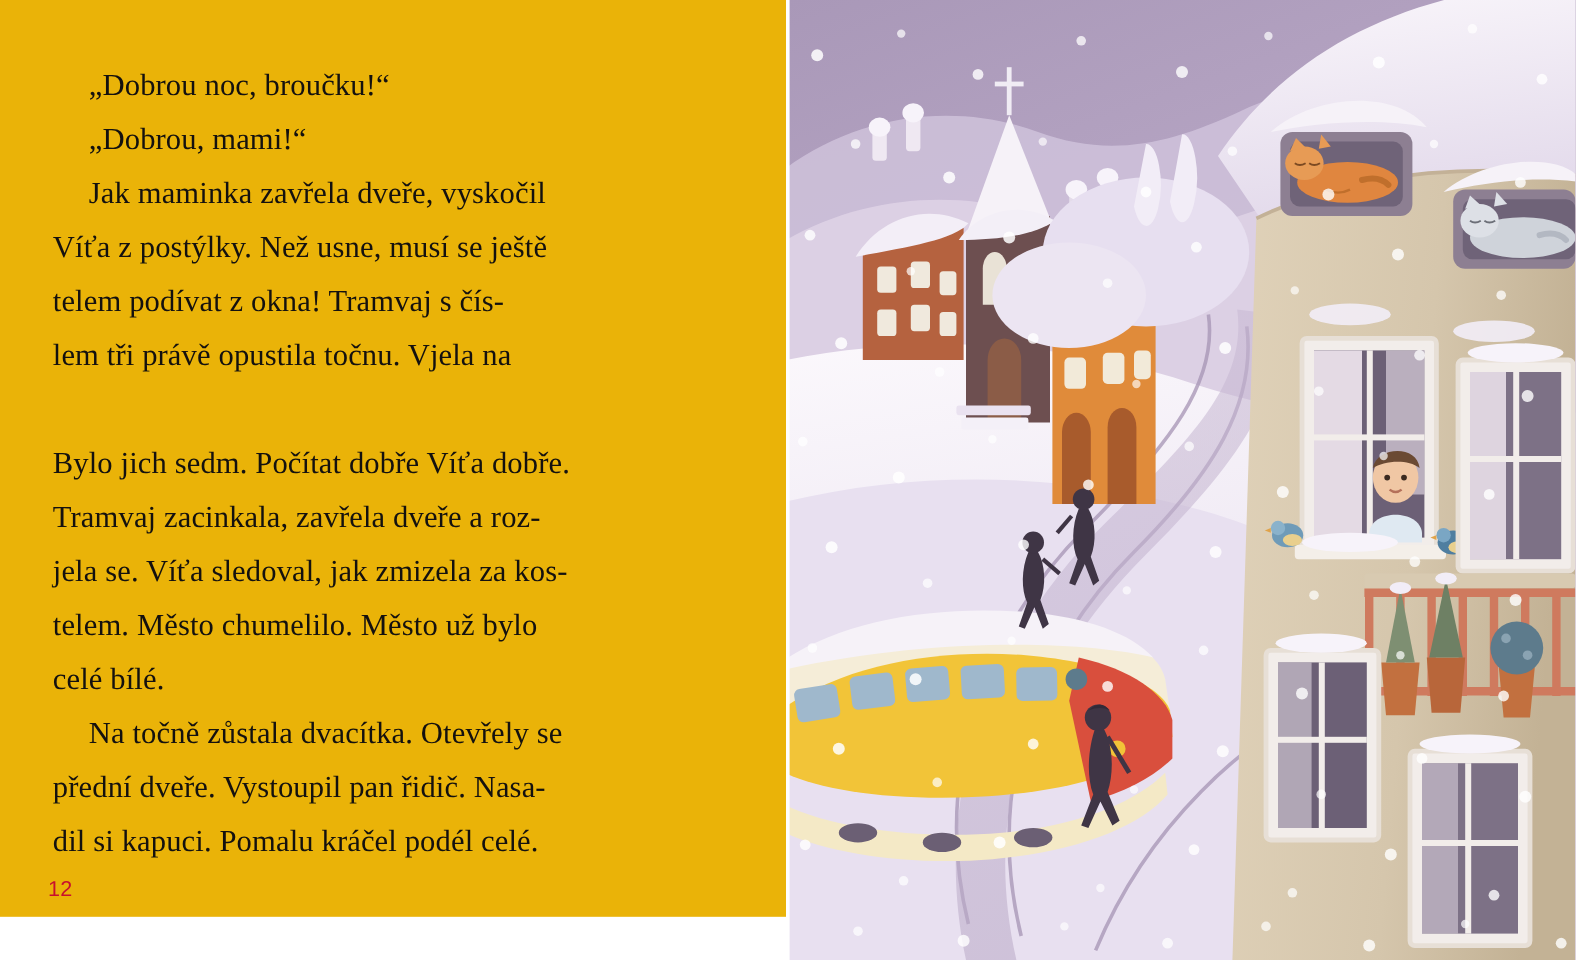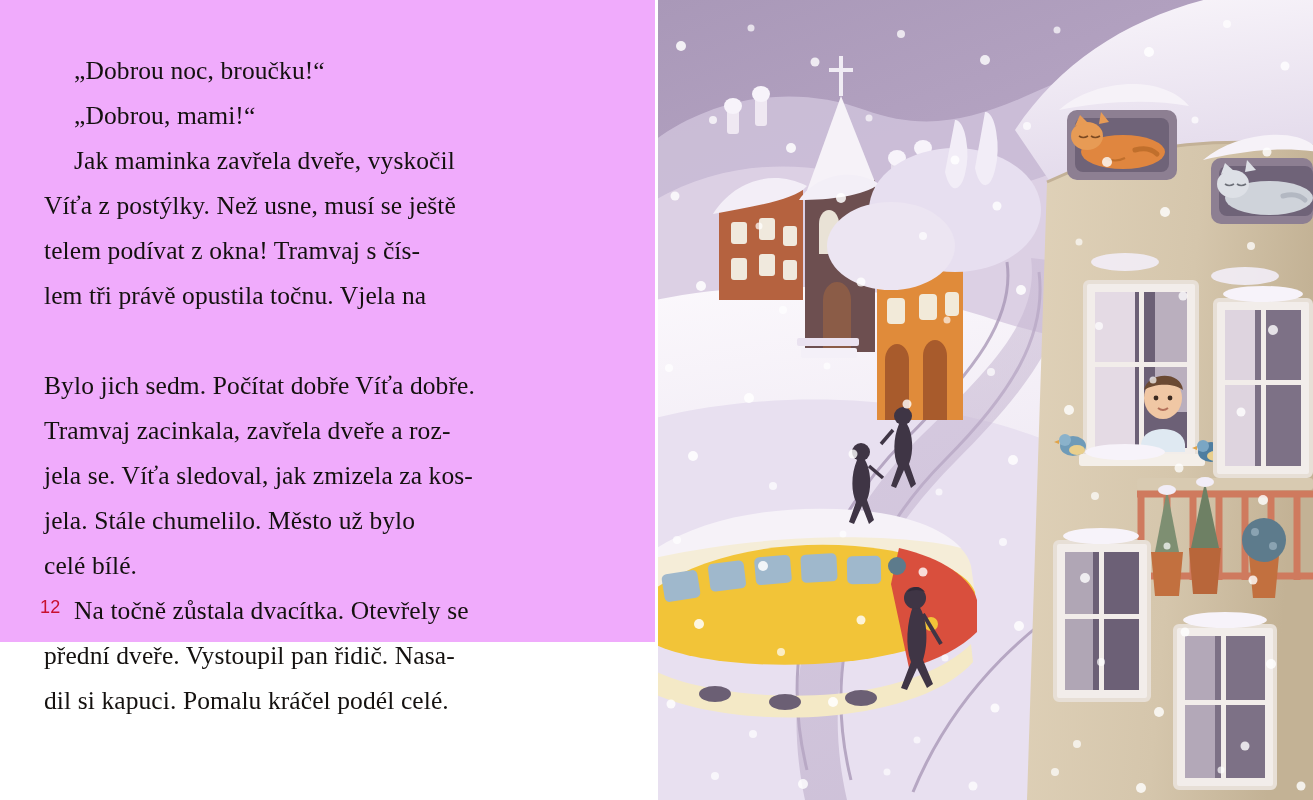--- a/index.html
+++ b/index.html
@@ -13,37 +13,37 @@
   .spread {
     position: relative;
     width: 1313px;
     height: 800px;
     display: flex;
   }
   
   .page-left {
     position: relative;
     width: 655px;
-    height: 642px;
-    background: #f0abfc;
+    height: 764px;
+    background: #eab308;
     padding: 48px 60px 3px 44px;
   }
   .body-text {
     font-family: "Liberation Serif", serif;
     font-size: 25.5px;
     line-height: 45px;
     color: #14110f;
     letter-spacing: 0.1px;
   }
   .para { margin: 0; }
   .para.indent { text-indent: 30px; }
   .page-number {
     position: absolute;
     left: 40px;
-    bottom: 24px;
+    bottom: 12px;
     font-family: "Liberation Sans", sans-serif;
     font-size: 18px;
     color: #c8102e;
     letter-spacing: 0.3px;
   }
   
   .page-right {
     position: relative;
     width: 658px;
     height: 800px;
@@ -77,21 +77,21 @@
       <p class="para indent"><span>„Dobrou, mami!“</span></p>
       <p class="para indent">
         <span>Jak maminka zavřela dveře, vyskočil</span><br>
         <span>Víťa z postýlky. Než usne, musí se ještě</span><br>
         <span>telem podívat z okna! Tramvaj s čís-</span><br>
         <span>lem tři právě opustila točnu. Vjela na</span><br>
         <br>
         <span>Bylo jich sedm. Počítat dobře Víťa dobře.</span><br>
         <span>Tramvaj zacinkala, zavřela dveře a roz-</span><br>
         <span>jela se. Víťa sledoval, jak zmizela za kos-</span><br>
-        <span>jela. Stále chumelilo. Město už bylo</span><br>
+        <span>telem. Město chumelilo. Město už bylo</span><br>
         <span>celé bílé.</span>
       </p>
       <p class="para indent">
         <span>Na točně zůstala dvacítka. Otevřely se</span><br>
         <span>přední dveře. Vystoupil pan řidič. Nasa-</span><br>
         <span>dil si kapuci. Pomalu kráčel podél celé.</span>
       </p>
     </div>
     <div class="page-number">12</div>
   </div>

